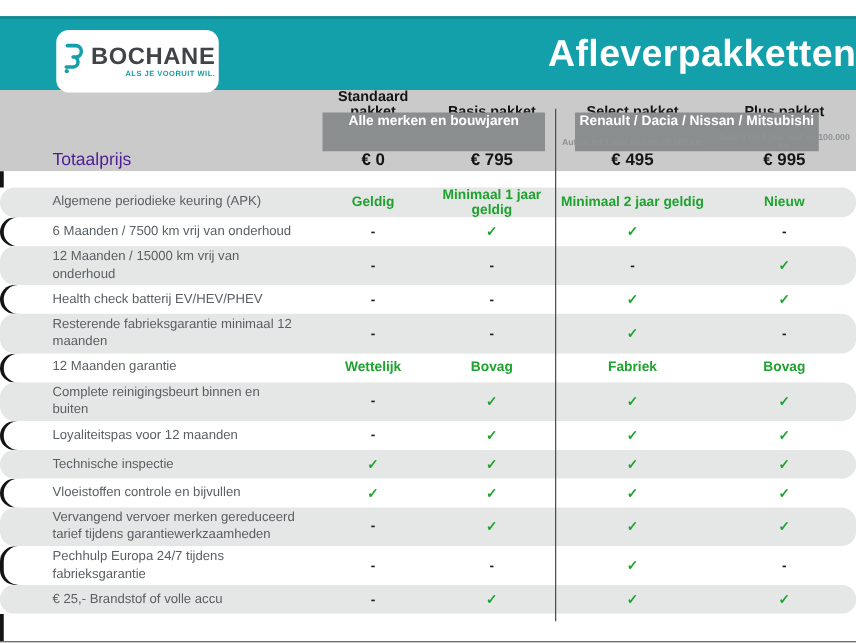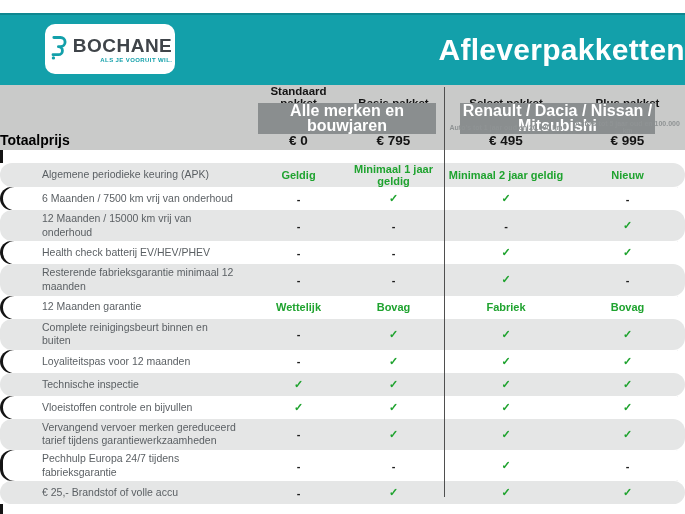--- a/index.html
+++ b/index.html
@@ -4,21 +4,21 @@
 <style>
   * { box-sizing: border-box; margin: 0; padding: 0; }
   html, body { background: #ffffff; }
   body { font-family: "Liberation Sans", sans-serif; }
   .page { position: relative; width: 685px; height: 514px; background: #ffffff; overflow: hidden; }
 
   .top-gap { height: 13px; background: #ffffff; }
 
   
   .teal-band {
-    height: 72px; background: #13a0aa; border-top: 2px solid #0e8790;
+    height: 59px; background: #13a0aa; border-top: 2px solid #0e8790;
     position: relative; display: flex; align-items: center;
   }
   .logo-box {
     position: absolute; left: 45px; top: 9px; width: 130px; height: 50px;
     background: #ffffff; border-radius: 10px;
     display: flex; align-items: center; justify-content: center; gap: 5px;
   }
   .logo-text-wrap { display: flex; flex-direction: column; align-items: flex-end; }
   .brand-name { font-size: 19px; font-weight: bold; color: #3f4449; letter-spacing: 0.5px; line-height: 1; }
   .brand-tagline { font-size: 6px; font-weight: bold; color: #13a0aa; letter-spacing: 0.4px; margin-top: 2px; }
@@ -29,29 +29,29 @@
 
   
   .grid { display: grid; grid-template-columns: 252px 93px 97px 128px 115px; }
 
   
   .head-band { height: 65px; background: #c9cac9; }
   .col-heads { height: 18px; align-items: end; }
   .chead { text-align: center; font-size: 11.5px; font-weight: bold; color: #141414; padding-bottom: 1px; }
   .badge-row { height: 15px; align-items: center; }
   .badge {
-    background: #8a8e8f; color: #ffffff; font-weight: bold; font-size: 16px;
+    background: #8a8e8f; color: #ffffff; font-weight: bold; font-size: 11px;
     text-align: center; line-height: 15px; height: 31px;
   }
   .badge-left  { grid-column: 2 / 4; margin: 0 6px; }
   .badge-right { grid-column: 4 / 6; margin-left: 18px; margin-right: 30px; }
   .caption-row { height: 12px; align-items: center; }
   .caption { text-align: center; font-size: 7px; font-weight: bold; color: #8f9394; padding-top: 2px; }
   .price-row { height: 20px; align-items: center; }
-  .plabel { font-size: 14px; font-weight: bold; color: #000000; }
+  .plabel { padding-left: 42px; font-size: 14px; font-weight: normal; color: #4c1d95; }
   .price { text-align: center; font-size: 13.5px; font-weight: bold; color: #141414; }
 
   
   .gap-row { height: 13px; background: #ffffff; box-shadow: inset 3px 0 0 #141414; }
   .frow { min-height: 23px; align-items: center; border-radius: 12px; }
   .frow.gray  { background: #e5e6e6; }
   .frow.white { background: #ffffff; box-shadow: inset 3px 0 0 #141414; }
   .flabel {
     padding-left: 42px; padding-right: 14px; font-size: 10.5px;
     color: #5a5f63; line-height: 1.3; padding-top: 2px; padding-bottom: 2px;

